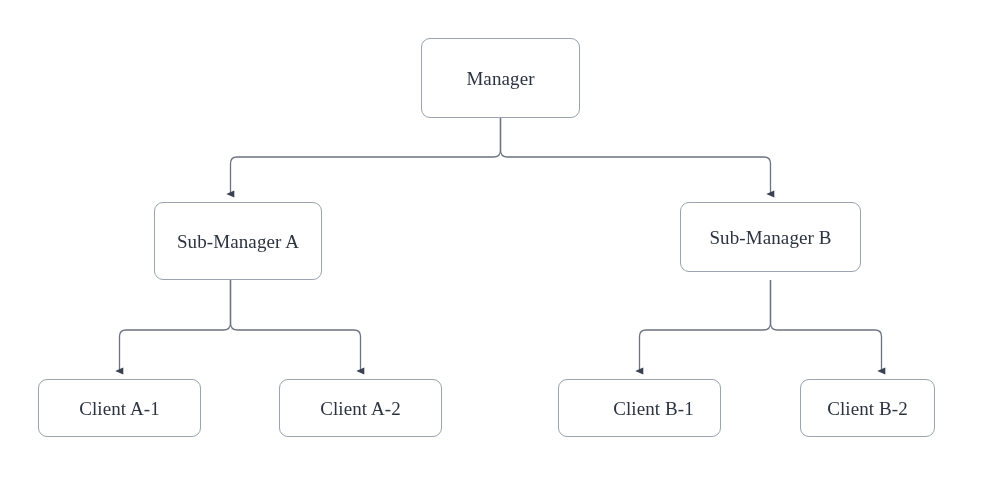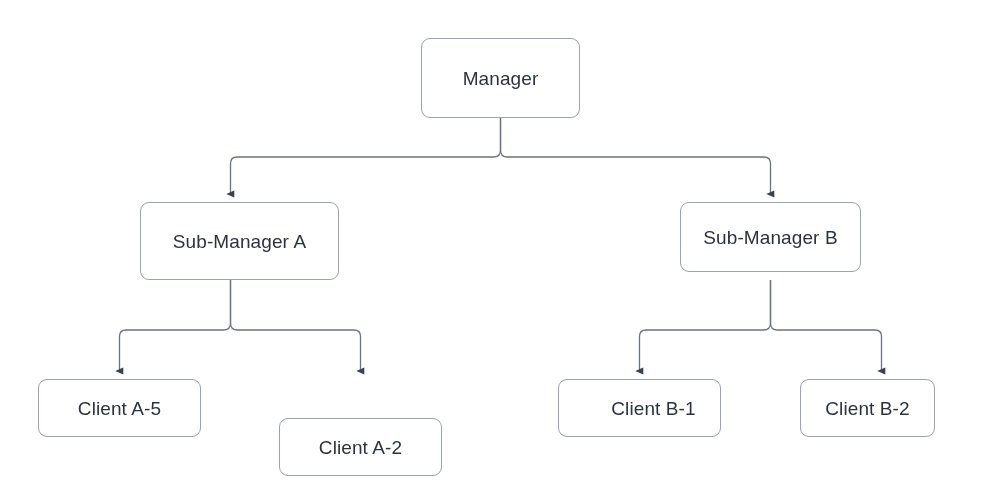--- a/index.html
+++ b/index.html
@@ -6,21 +6,21 @@
     margin: 0;
     padding: 0;
     background: #ffffff;
   }
   #canvas {
     position: relative;
     width: 1000px;
     height: 480px;
     background: #ffffff;
     overflow: hidden;
-    font-family: Liberation Sans, sans-serif;
+    font-family: Liberation Serif, serif;
   }
   #edges {
     position: absolute;
     left: 0;
     top: 0;
     width: 1000px;
     height: 480px;
   }
   .node {
     position: absolute;
@@ -67,33 +67,33 @@
       <path d="M 770.5,280 L 770.5,323 Q 770.5,330 763.5,330 L 646,330 Q 639.5,330 639.5,336.5 L 639.5,371" marker-end="url(#arrow)"></path>
 
       <path d="M 770.5,280 L 770.5,323 Q 770.5,330 777.5,330 L 875,330 Q 881.5,330 881.5,336.5 L 881.5,371" marker-end="url(#arrow)"></path>
     </g>
   </svg>
 
   <div class="node" style="left:421px; top:38px; width:159px; height:80px;">
     <span class="node-label">Manager</span>
   </div>
 
-  <div class="node" style="left:140px; top:202px; width:199px; height:78px;">
+  <div class="node" style="left:154px; top:202px; width:168px; height:78px;">
     <span class="node-label">Sub-Manager A</span>
   </div>
 
   <div class="node" style="left:680px; top:202px; width:181px; height:70px;">
     <span class="node-label">Sub-Manager B</span>
   </div>
 
   <div class="node" style="left:38px; top:379px; width:163px; height:58px;">
-    <span class="node-label">Client A-5</span>
+    <span class="node-label">Client A-1</span>
   </div>
 
-  <div class="node" style="left:279px; top:379px; width:163px; height:58px;margin-top:39px;">
+  <div class="node" style="left:279px; top:379px; width:163px; height:58px;">
     <span class="node-label">Client A-2</span>
   </div>
 
   <div class="node" style="left:558px; top:379px; width:163px; height:58px;padding-left:28px;">
     <span class="node-label">Client B-1</span>
   </div>
 
   <div class="node" style="left:800px; top:379px; width:135px; height:58px;">
     <span class="node-label">Client B-2</span>
   </div>

